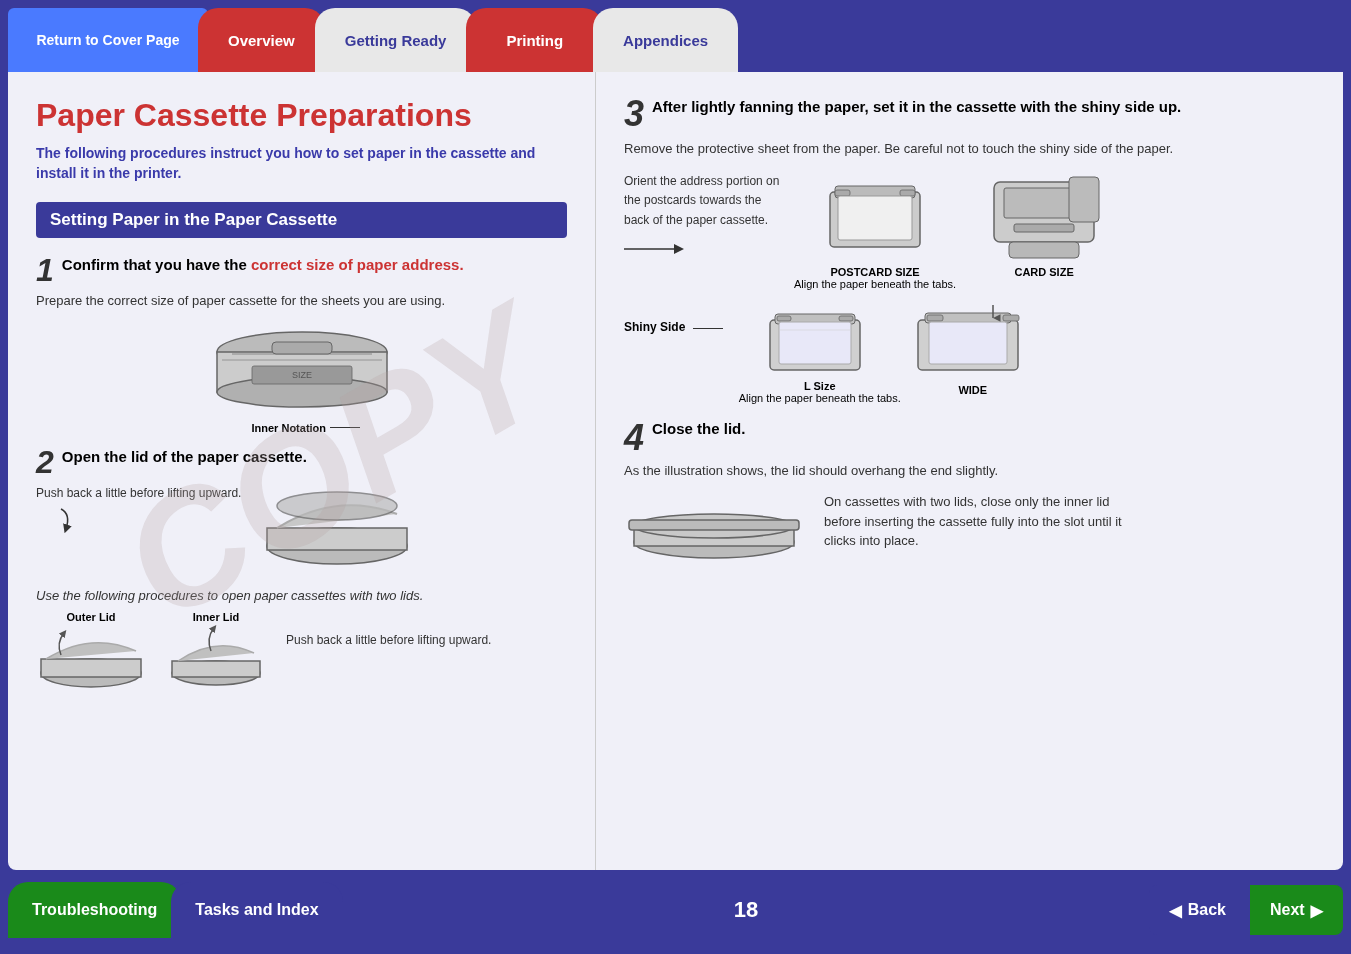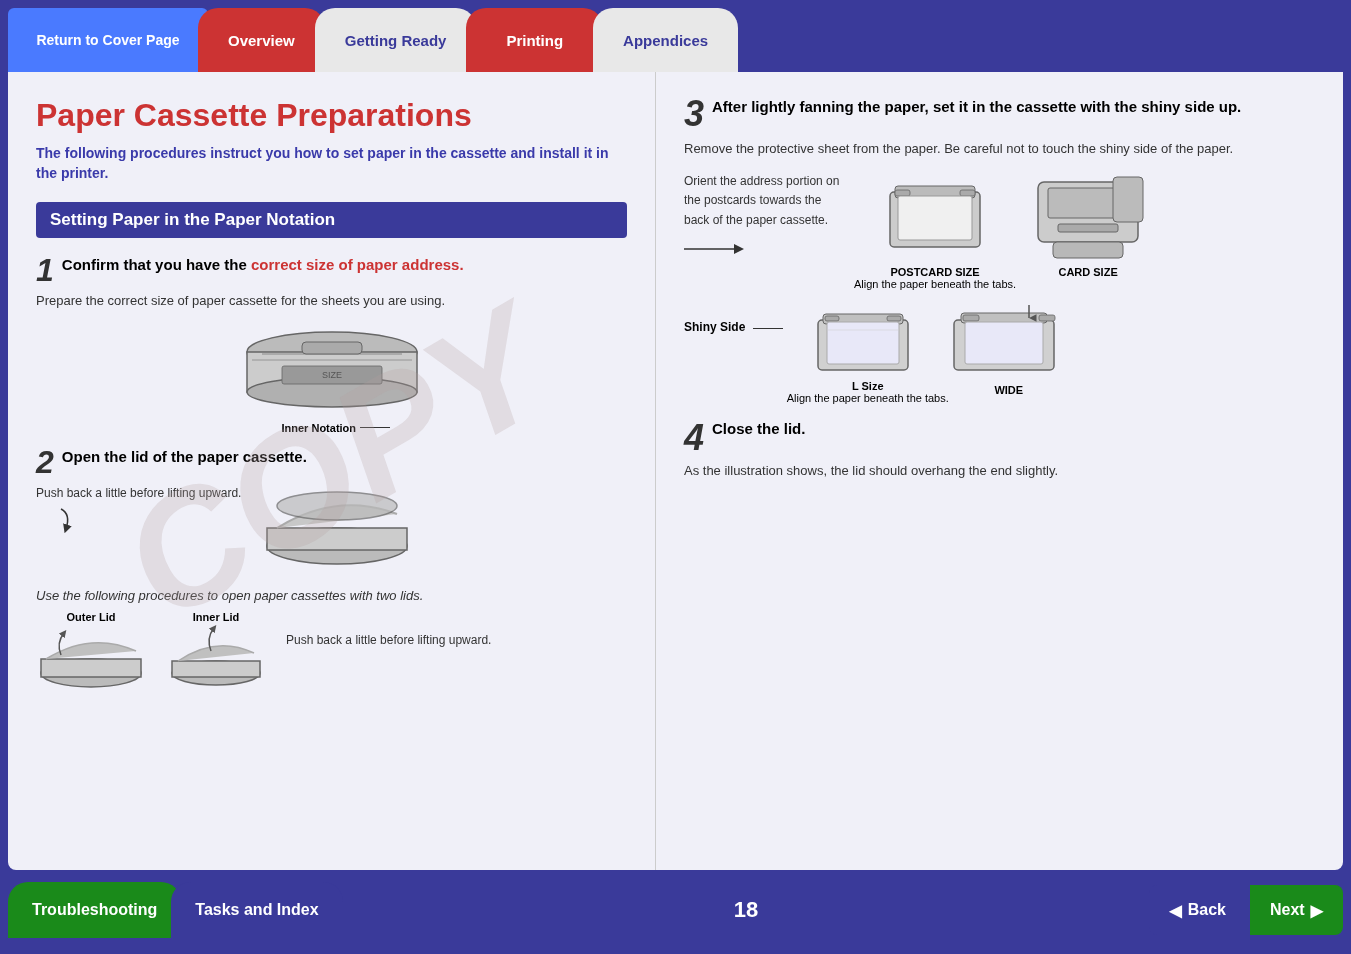--- a/index.html
+++ b/index.html
@@ -99,21 +99,21 @@
       transform: rotate(-30deg);
       left: 100px;
       top: 300px;
       pointer-events: none;
       z-index: 1;
       font-style: italic;
     }
 
     
     .left-panel {
-      width: 648px;
+      width: 588px;
       padding: 24px 28px;
       border-right: 1px solid #ccc;
       position: relative;
     }
 
     .page-title {
       font-size: 32px;
       font-weight: bold;
       color: #3a3a9a;
       margin-bottom: 10px;
@@ -340,21 +340,21 @@
 
     .orient-left {
       font-size: 12px;
       color: #333;
       line-height: 1.6;
       max-width: 160px;
     }
 
     .orient-right {
       display: flex;
-      gap: 12px;
+      gap: 28px;
       align-items: flex-start;
       justify-content: space-between;
     }
   </style>
 </head>
 <body>
 
 <div class="top-nav">
   <div class="nav-btn nav-return">
     <span>Return to Cover Page</span>
@@ -377,21 +377,21 @@
 
   <div class="watermark">COPY</div>
 
   <div class="left-panel">
     <h1 class="page-title">
       <span style="color:#cc3333;">Paper Cassette</span>
       <span>Preparations</span>
     </h1>
     <p class="subtitle">The following procedures instruct you how to set paper in the cassette and install it in the printer.</p>
 
-    <div class="section-header">Setting Paper in the Paper Notation</div>
+    <div class="section-header">Setting Paper in the Paper Cassette</div>
 
     <div class="step-container">
       <div class="step-header">
         <span class="step-number">1</span>
         <div>
           <div class="step-title">
             Confirm that you have the <span class="highlight">correct size of paper address.</span>
           </div>
         </div>
       </div>
@@ -537,21 +537,21 @@
               <rect x="30" y="52" width="60" height="8" rx="2" fill="#aaa" stroke="#666" stroke-width="1"></rect>
               <rect x="25" y="70" width="70" height="16" rx="4" fill="#b8b8b8" stroke="#666" stroke-width="1"></rect>
 
               <rect x="85" y="5" width="30" height="45" rx="4" fill="#bbb" stroke="#666" stroke-width="1"></rect>
             </svg>
             <div style="font-size:11px; font-weight:bold; text-align:center; margin-top:4px;">CARD SIZE</div>
           </div>
         </div>
       </div>
 
-      <div style="display:flex; align-items:flex-start; margin:10px 0;">
+      <div style="display:flex; gap:12px; align-items:flex-start; margin:10px 0;">
         <div style="font-size:12px; font-weight:bold; white-space:nowrap; margin-top:20px;">
           <span>Shiny Side</span>
           <span style="display:inline-block; width:30px; height:1px; background:#333; vertical-align:middle; margin:0 4px;"></span>
         </div>
         <div class="image-block">
           <svg width="110" height="80" viewBox="0 0 110 80">
 
             <rect x="5" y="20" width="90" height="50" rx="4" fill="#d0d0d0" stroke="#666" stroke-width="1.5"></rect>
             <rect x="10" y="14" width="80" height="10" rx="3" fill="#c0c0c0" stroke="#666" stroke-width="1"></rect>
 
@@ -587,20 +587,30 @@
 
     <div class="step4-container">
       <div style="display:flex; align-items:flex-start; margin-bottom:6px;">
         <span class="step-number" style="font-size:36px;">4</span>
         <div class="step4-title">
           <strong>Close the lid.</strong>
         </div>
       </div>
       <p class="step4-body">As the illustration shows, the lid should overhang the end slightly.</p>
 
+      <div style="display:flex; gap:20px; align-items:flex-start;">
+        <svg width="180" height="70" viewBox="0 0 180 70">
+          <ellipse cx="90" cy="50" rx="80" ry="16" fill="#bbb" stroke="#666" stroke-width="1.5"></ellipse>
+          <rect x="10" y="34" width="160" height="20" fill="#ccc" stroke="#666" stroke-width="1.5"></rect>
+          <ellipse cx="90" cy="34" rx="80" ry="12" fill="#c8c8c8" stroke="#666" stroke-width="1.5"></ellipse>
+
+          <rect x="5" y="28" width="170" height="10" rx="3" fill="#bbb" stroke="#666" stroke-width="1.5"></rect>
+        </svg>
+        <p style="font-size:13px; color:#333; line-height:1.5; max-width:300px;">On cassettes with two lids, close only the inner lid before inserting the cassette fully into the slot until it clicks into place.</p>
+      </div>
     </div>
   </div>
 </div>
 
 <div class="bottom-nav">
   <div class="bottom-left">
     <div class="btn-troubleshooting">
       <span>Troubleshooting</span>
     </div>
     <div class="btn-tasks">

